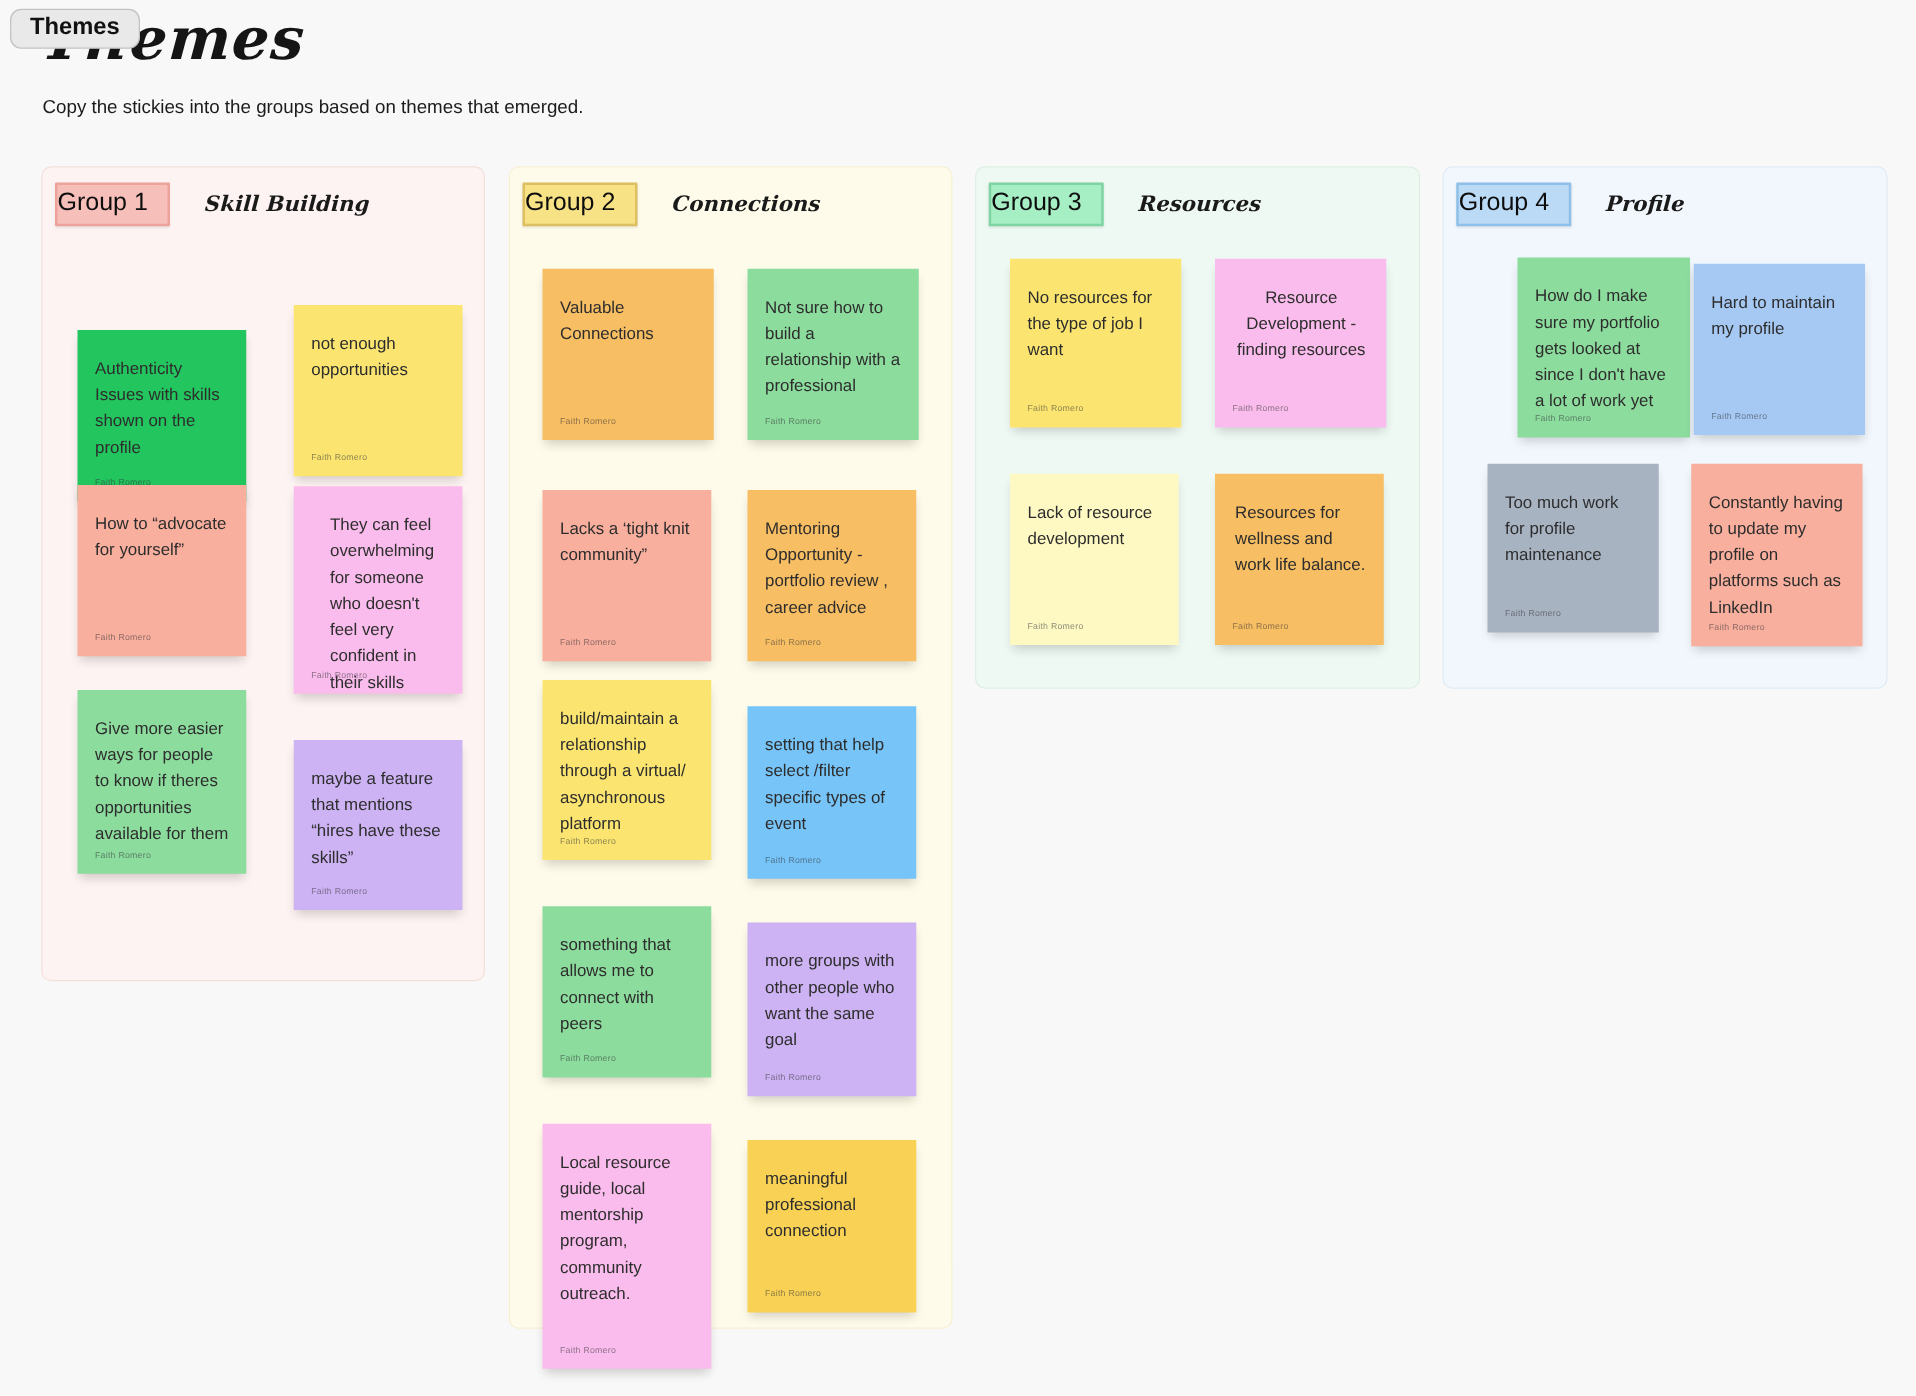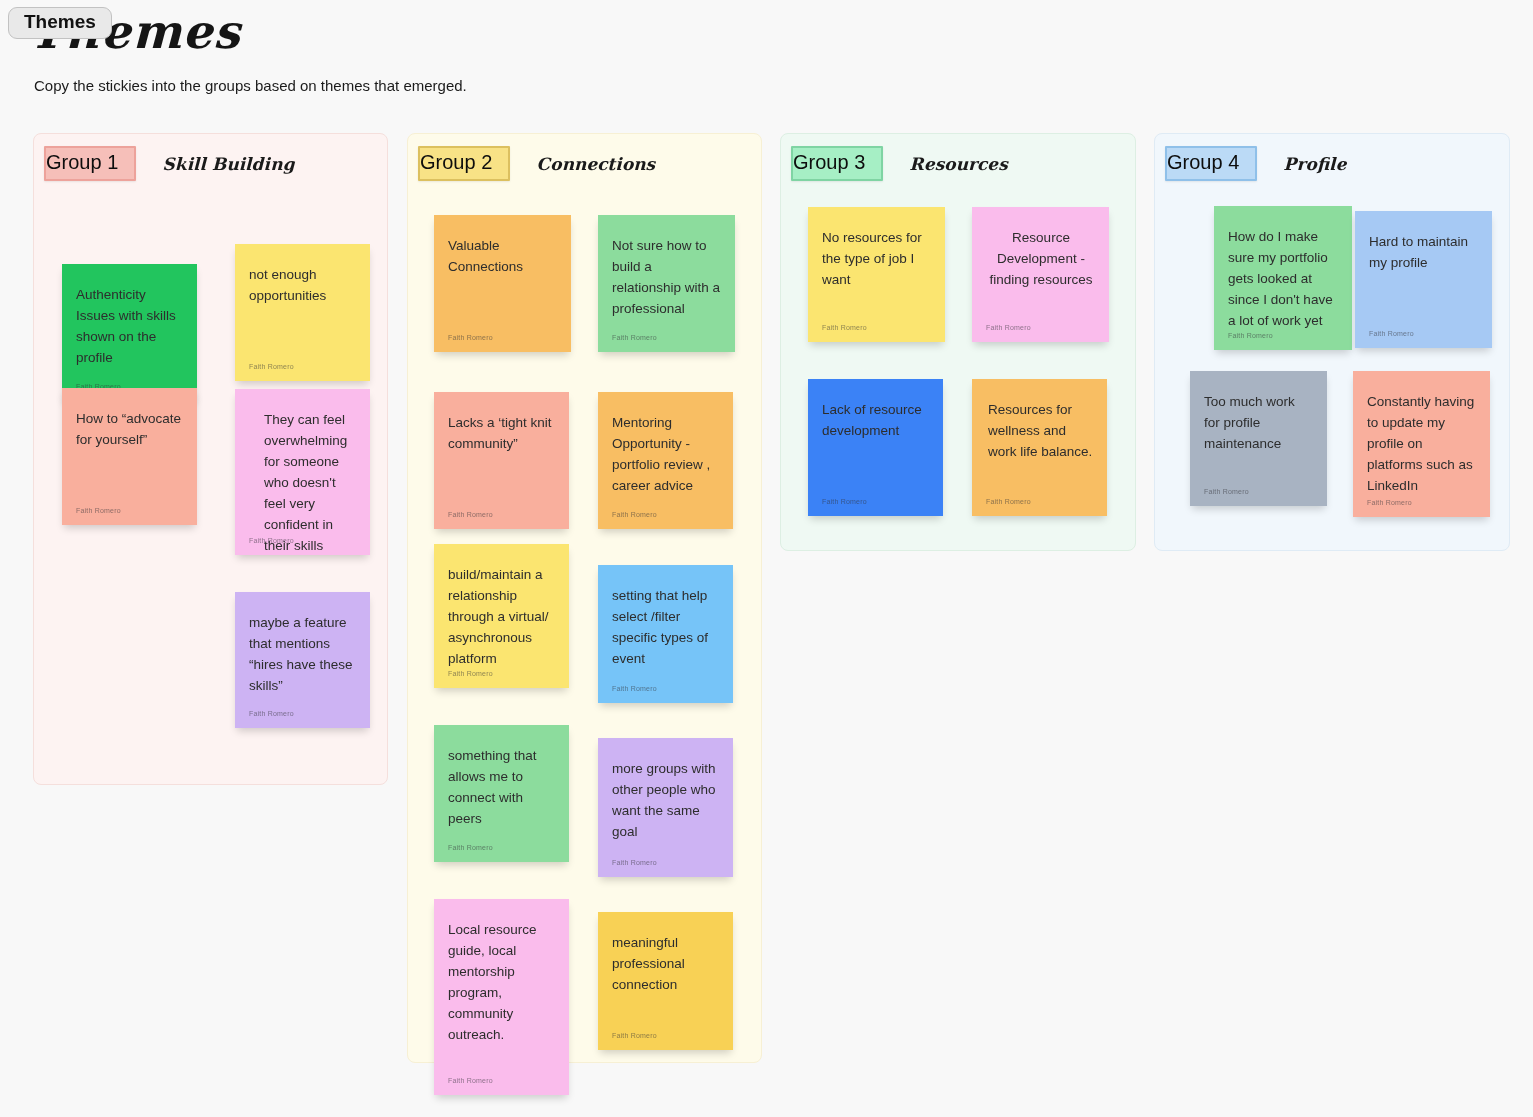--- a/index.html
+++ b/index.html
@@ -85,20 +85,24 @@
       <div class="sticky-author">Faith Romero</div>
     </div>
     <div class="sticky" style="left: 62px; top: 388px; width: 135px; height: 137px; background: rgb(249, 175, 157);">
       <div class="sticky-text">How to “advocate for yourself”</div>
       <div class="sticky-author">Faith Romero</div>
     </div>
     <div class="sticky" style="left: 235px; top: 389px; width: 135px; height: 166px; background: rgb(250, 188, 236); padding-left: 29px;">
       <div class="sticky-text">They can feel overwhelming for someone who doesn't feel very confident in their skills</div>
       <div class="sticky-author">Faith Romero</div>
     </div>
+    <div class="sticky" style="left: 62px; top: 552px; width: 135px; height: 147px; background: rgb(140, 220, 157);">
+      <div class="sticky-text">Give more easier ways for people to know if theres opportunities available for them</div>
+      <div class="sticky-author">Faith Romero</div>
+    </div>
     <div class="sticky" style="left: 235px; top: 592px; width: 135px; height: 136px; background: rgb(205, 179, 243);">
       <div class="sticky-text">maybe a feature that mentions “hires have these skills”</div>
       <div class="sticky-author">Faith Romero</div>
     </div>
     <div class="sticky" style="left: 434px; top: 215px; width: 137px; height: 137px; background: rgb(248, 190, 99);">
       <div class="sticky-text">Valuable Connections</div>
       <div class="sticky-author">Faith Romero</div>
     </div>
     <div class="sticky" style="left: 598px; top: 215px; width: 137px; height: 137px; background: rgb(140, 220, 157);">
       <div class="sticky-text">Not sure how to build a relationship with a professional</div>
@@ -137,21 +141,21 @@
       <div class="sticky-author">Faith Romero</div>
     </div>
     <div class="sticky" style="left: 808px; top: 207px; width: 137px; height: 135px; background: rgb(251, 229, 112);">
       <div class="sticky-text">No resources for the type of job I want</div>
       <div class="sticky-author">Faith Romero</div>
     </div>
     <div class="sticky" style="left: 972px; top: 207px; width: 137px; height: 135px; background: rgb(250, 188, 236); text-align: center;">
       <div class="sticky-text">Resource Development - finding resources</div>
       <div class="sticky-author">Faith Romero</div>
     </div>
-    <div class="sticky" style="left: 808px; top: 379px; width: 135px; height: 137px; background: #3b82f6;">
+    <div class="sticky" style="left: 808px; top: 379px; width: 135px; height: 137px; background: #fef9c3;">
       <div class="sticky-text">Lack of resource development</div>
       <div class="sticky-author">Faith Romero</div>
     </div>
     <div class="sticky" style="left: 972px; top: 379px; width: 135px; height: 137px; background: rgb(248, 190, 99); padding-left: 16px;">
       <div class="sticky-text">Resources for wellness and work life balance.</div>
       <div class="sticky-author">Faith Romero</div>
     </div>
     <div class="sticky" style="left: 1190px; top: 206px; width: 138px; height: 144px; background: rgb(140, 220, 157); margin-left: 24px;">
       <div class="sticky-text">How do I make sure my portfolio gets looked at since I don't have a lot of work yet</div>
       <div class="sticky-author">Faith Romero</div>

